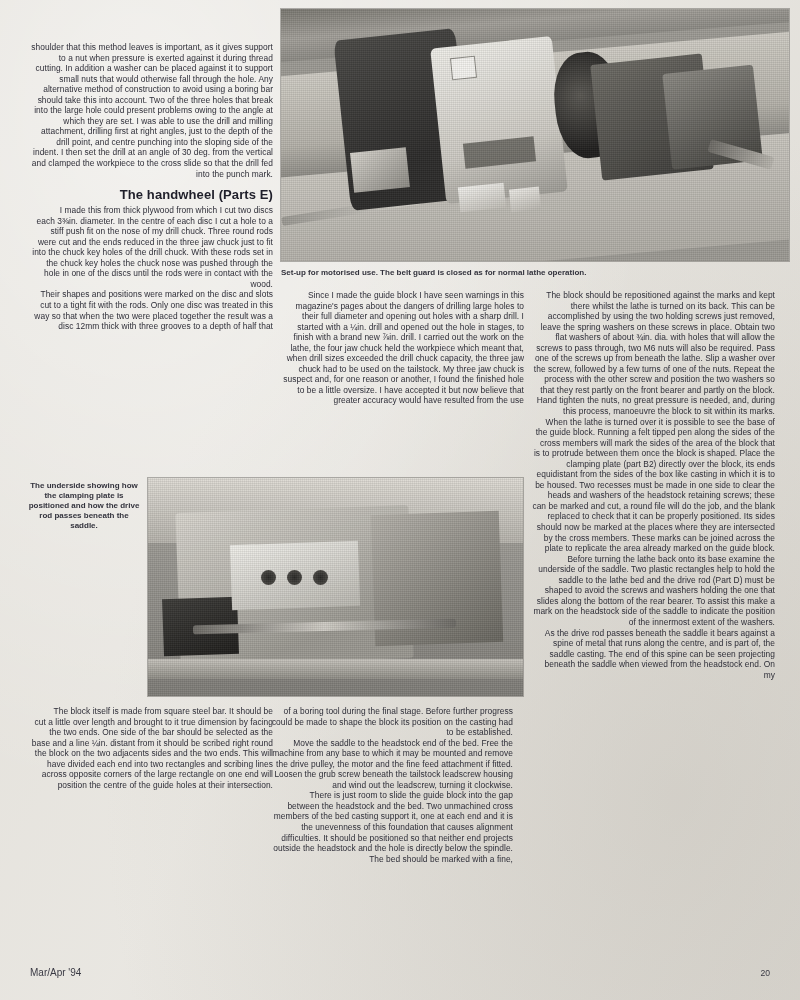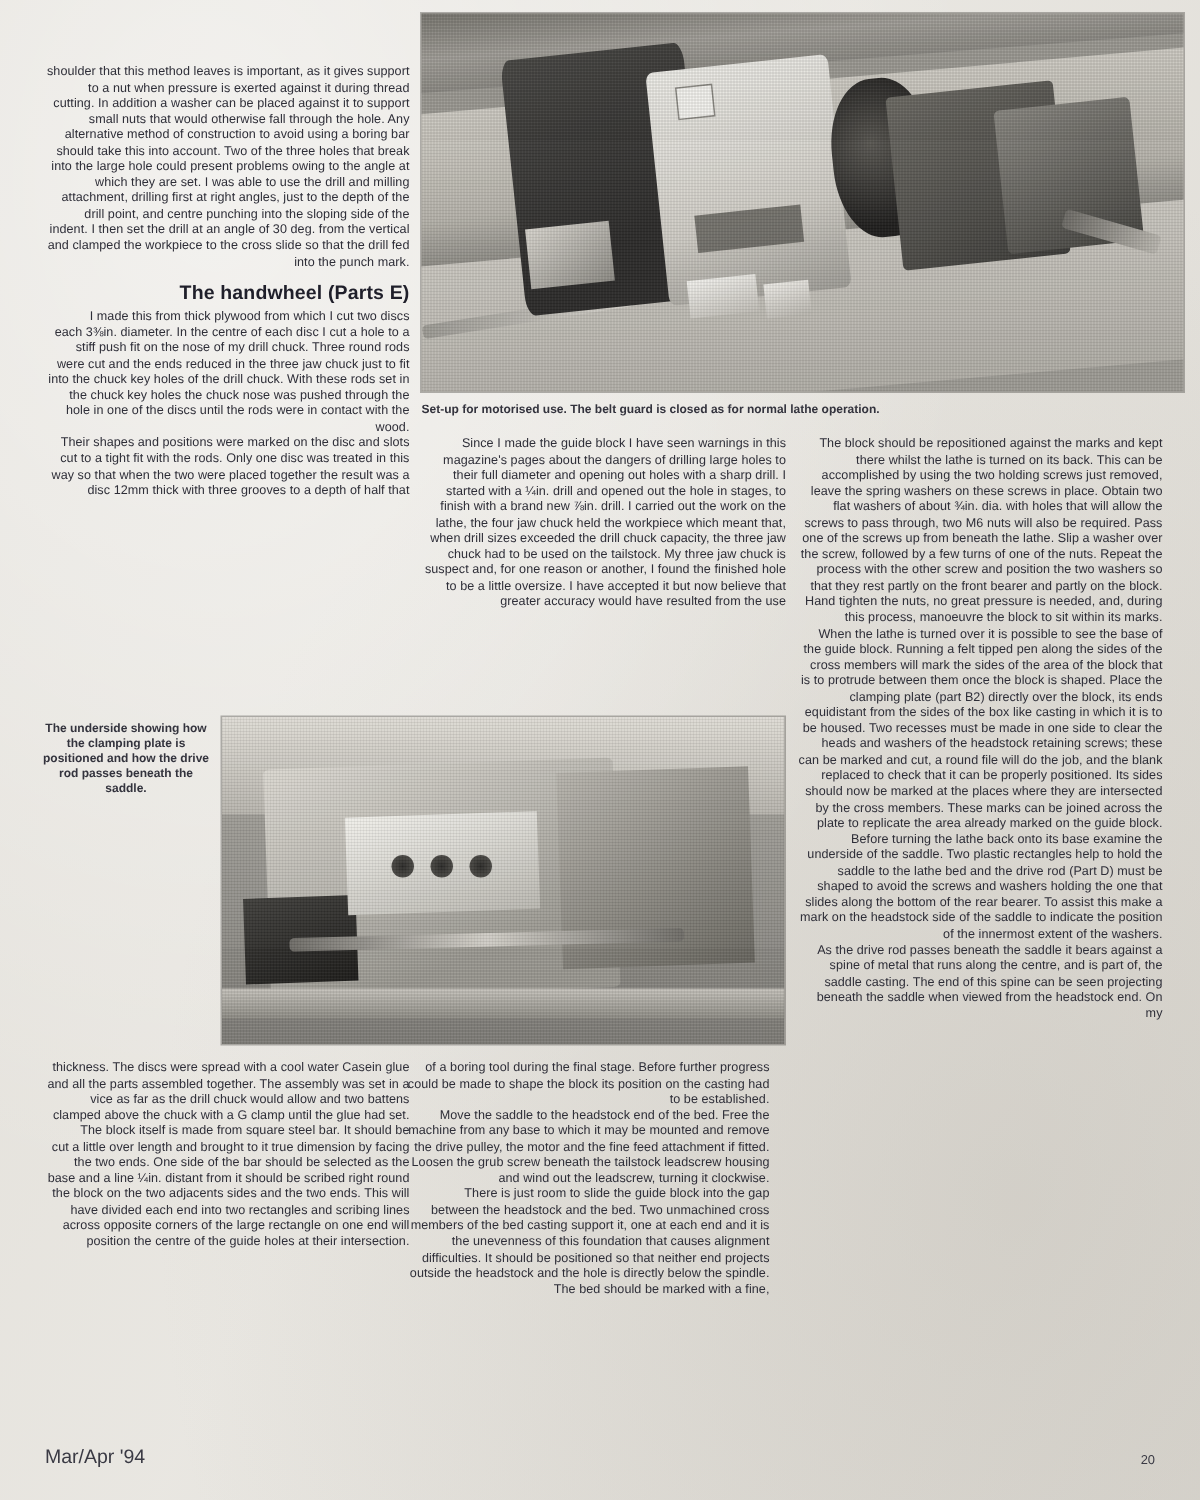--- a/index.html
+++ b/index.html
@@ -77,21 +77,21 @@
     font-size: 8px;
     line-height: 10px;
     color: #33333d;
   }
   .caption.right-align { text-align: center; }
 
   .footer-left {
     position: absolute;
     left: 30px;
     bottom: 22px;
-    font-size: 13px;
+    font-size: 10px;
     color: #3a3a44;
   }
   .footer-right {
     position: absolute;
     right: 30px;
     bottom: 22px;
     font-size: 8.6px;
     color: #3a3a44;
   }
 
@@ -265,21 +265,20 @@
   <div class="caption right-align" style="left:28px; top:481px; width:112px;">The underside showing how the clamping plate is positioned and how the drive rod passes beneath the saddle.</div>
 
   <div class="col" id="col-left-top" style="left:30px; top:42px; width:243px;">
     <p class="noindent">shoulder that this method leaves is important, as it gives support to a nut when pressure is exerted against it during thread cutting. In addition a washer can be placed against it to support small nuts that would otherwise fall through the hole. Any alternative method of construction to avoid using a boring bar should take this into account. Two of the three holes that break into the large hole could present problems owing to the angle at which they are set. I was able to use the drill and milling attachment, drilling first at right angles, just to the depth of the drill point, and centre punching into the sloping side of the indent. I then set the drill at an angle of 30 deg. from the vertical and clamped the workpiece to the cross slide so that the drill fed into the punch mark.</p>
     <h2 class="sechead">The handwheel (Parts E)</h2>
     <p>I made this from thick plywood from which I cut two discs each 3⅜in. diameter. In the centre of each disc I cut a hole to a stiff push fit on the nose of my drill chuck. Three round rods were cut and the ends reduced in the three jaw chuck just to fit into the chuck key holes of the drill chuck. With these rods set in the chuck key holes the chuck nose was pushed through the hole in one of the discs until the rods were in contact with the wood.</p>
     <p>Their shapes and positions were marked on the disc and slots cut to a tight fit with the rods. Only one disc was treated in this way so that when the two were placed together the result was a disc 12mm thick with three grooves to a depth of half that</p>
   </div>
 
   <div class="col" id="col-left-bottom" style="left:30px; top:706px; width:243px;">
-    <p class="noindent">thickness. The discs were spread with a cool water Casein glue and all the parts assembled together. The assembly was set in a vice as far as the drill chuck would allow and two battens clamped above the chuck with a G clamp until the glue had set.</p>
     <p>The block itself is made from square steel bar. It should be cut a little over length and brought to it true dimension by facing the two ends. One side of the bar should be selected as the base and a line ¼in. distant from it should be scribed right round the block on the two adjacents sides and the two ends. This will have divided each end into two rectangles and scribing lines across opposite corners of the large rectangle on one end will position the centre of the guide holes at their intersection.</p>
   </div>
 
   <div class="col" id="col-mid-top" style="left:281px; top:290px; width:243px;">
     <p>Since I made the guide block I have seen warnings in this magazine's pages about the dangers of drilling large holes to their full diameter and opening out holes with a sharp drill. I started with a ¼in. drill and opened out the hole in stages, to finish with a brand new ⅞in. drill. I carried out the work on the lathe, the four jaw chuck held the workpiece which meant that, when drill sizes exceeded the drill chuck capacity, the three jaw chuck had to be used on the tailstock. My three jaw chuck is suspect and, for one reason or another, I found the finished hole to be a little oversize. I have accepted it but now believe that greater accuracy would have resulted from the use</p>
   </div>
 
   <div class="col" id="col-mid-bottom" style="left:270px; top:706px; width:243px;">
     <p class="noindent">of a boring tool during the final stage. Before further progress could be made to shape the block its position on the casting had to be established.</p>
     <p>Move the saddle to the headstock end of the bed. Free the machine from any base to which it may be mounted and remove the drive pulley, the motor and the fine feed attachment if fitted. Loosen the grub screw beneath the tailstock leadscrew housing and wind out the leadscrew, turning it clockwise.</p>

